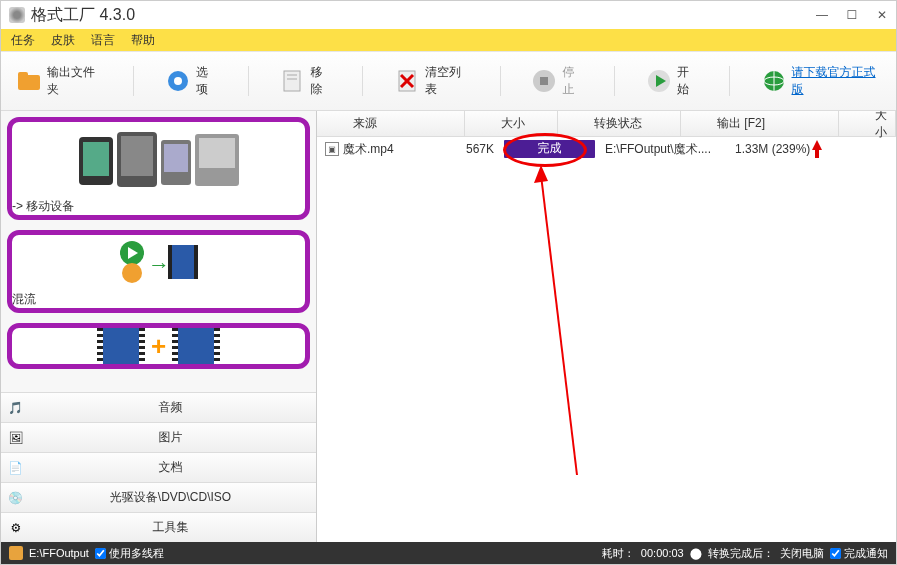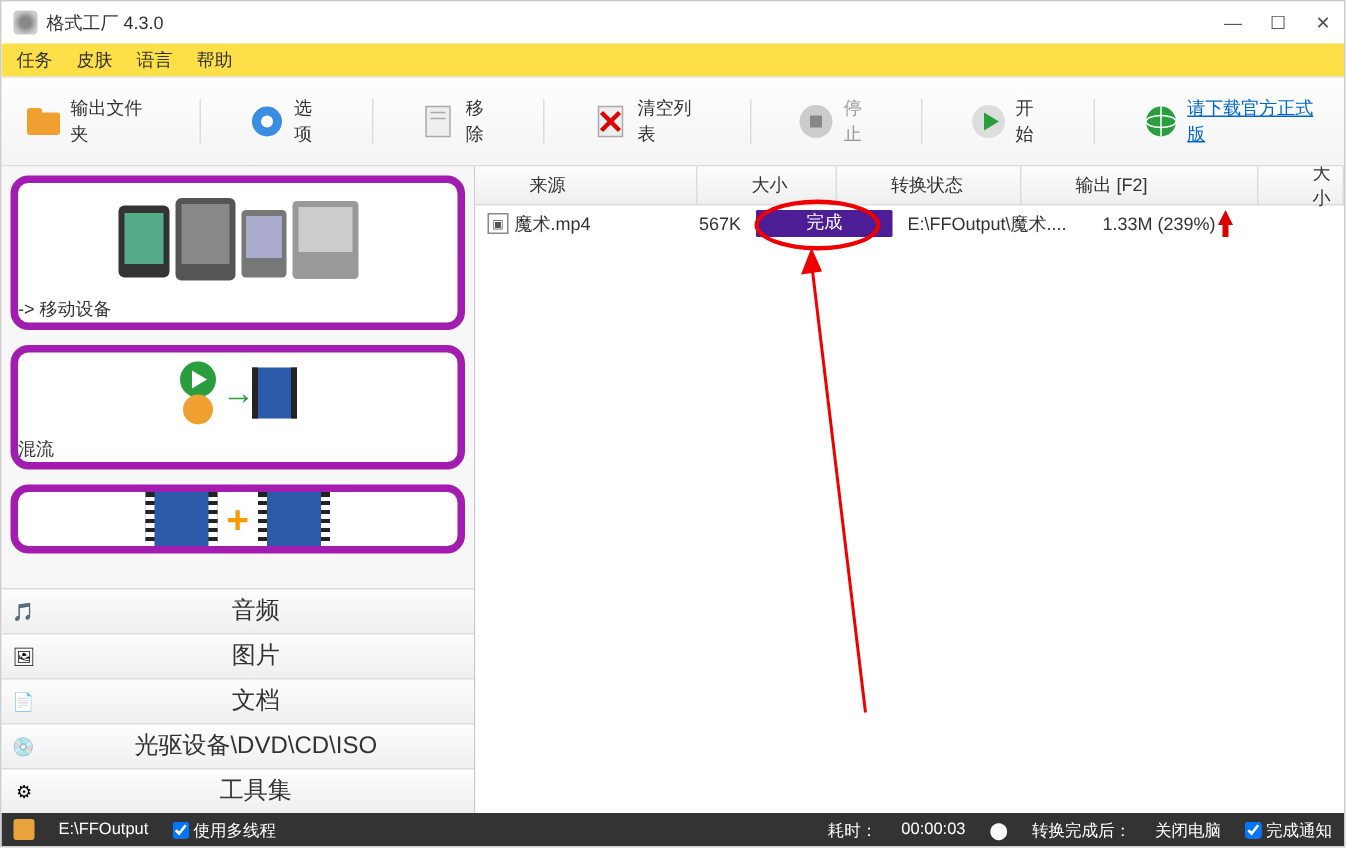--- a/index.html
+++ b/index.html
@@ -1,20 +1,20 @@
 <!DOCTYPE html>
 <html><head>
 <meta charset="utf-8">
 <style>
 * { margin: 0; padding: 0; box-sizing: border-box; font-family: "Microsoft YaHei", Arial, sans-serif; }
 body { width: 897px; height: 565px; background: #fff; border: 1px solid #ccc; display: flex; flex-direction: column; font-size: 12px; overflow: hidden; }
 
 .titlebar { height: 28px; display: flex; align-items: center; padding: 0 8px; background: #fff; }
 .titlebar .app-icon { width: 16px; height: 16px; margin-right: 6px; background: radial-gradient(circle,#888 30%,#ccc 70%); border-radius: 3px; }
-.titlebar .title { flex: 1; font-size: 12px; color: #333; }
+.titlebar .title { flex: 1; font-size: 16px; color: #333; }
 .titlebar .win-btns { display: flex; gap: 18px; }
 .titlebar .win-btn { width: 12px; height: 12px; display: flex; align-items: center; justify-content: center; cursor: pointer; color: #555; }
 
 .menubar { height: 22px; display: flex; align-items: center; padding: 0 10px; gap: 16px; background: #fde047; }
 .menubar .menu-item { font-size: 12px; color: #333; cursor: pointer; }
 
 .toolbar { height: 60px; display: flex; align-items: center; background: linear-gradient(#fefefe,#f4f4f4); border-top: 1px solid #e6e6e6; border-bottom: 1px solid #dcdcdc; padding: 0 8px; gap: 22px; }
 .tool-btn { display: flex; align-items: center; gap: 4px; padding: 4px 6px; cursor: pointer; font-size: 12px; color: #333; }
 .tool-icon { width: 28px; height: 28px; display: flex; align-items: center; justify-content: center; }
 .tool-sep { width: 1px; height: 30px; background: #ddd; margin: 0 2px; }
@@ -24,33 +24,33 @@
 .sidebar { width: 330px; border-right: 1px solid #ccc; display: flex; flex-direction: column; background: #fff; }
 .sidebar-hdr { height: 26px; display: flex; align-items: center; background: linear-gradient(#fdfdfd,#efefef); border-bottom: 1px solid #dcdcdc; padding: 0 6px; }
 .sidebar-hdr .si { width: 18px; height: 16px; margin-right: 6px; background: linear-gradient(#888,#555); border-radius: 2px; }
 .sidebar-hdr .lbl { flex: 1; text-align: center; font-size: 12px; color: #333; }
 .sidebar-scroll { flex: 1; overflow: hidden; padding: 6px; background: #f7f7f7; }
 .card { background: #fff; border: 5px solid #a21caf; border-radius: 12px; margin-bottom: 10px; padding: 0; }
 .card-img { display: flex; align-items: center; justify-content: center; gap: 6px; }
 .card-label { margin-top: 6px; font-size: 12px; color: #333; }
 .category-row { height: 30px; display: flex; align-items: center; background: linear-gradient(#fdfdfd,#efefef); border-top: 1px solid #dcdcdc; padding: 0 6px; cursor: pointer; }
 .category-row .ci { width: 18px; height: 18px; margin-right: 6px; display:flex;align-items:center;justify-content:center; }
-.category-row .cl { flex: 1; text-align: center; font-size: 16px; color: #333; }
+.category-row .cl { flex: 1; text-align: center; font-size: 12px; color: #333; }
 
 .main { flex: 1; display: flex; flex-direction: column; background: #fff; position: relative; }
 .thead { height: 26px; display: flex; background: linear-gradient(#fdfdfd,#efefef); border-bottom: 1px solid #dcdcdc; }
 .th { border-right: 1px solid #dcdcdc; padding: 0 8px; display: flex; align-items: center; font-size: 12px; color: #333; margin-left: 28px; }
 .tbody { flex: 1; position: relative; }
 .trow { height: 24px; display: flex; align-items: center; }
 .td { padding: 0 8px; font-size: 12px; color: #333; display: flex; align-items: center; }
 .td-icon { width: 14px; height: 14px; border: 1px solid #888; margin-right: 4px; display:inline-flex;align-items:center;justify-content:center;font-size:8px;color:#555; }
 .status-done { background: #4c1d95; color: #fff; text-align: center; justify-content: center; height: 18px; border-radius: 1px; width: 100%; }
 .col-src { width: 120px; } .col-size1 { width: 65px; } .col-status { width: 95px; } .col-out { width: 130px; } .col-size2 { flex: 1; }
 
-.statusbar { height: 22px; background: #333; color: #fff; display: flex; align-items: center; padding: 0 8px; font-size: 11px; gap: 16px; }
+.statusbar { height: 22px; background: #333; color: #fff; display: flex; align-items: center; padding: 0 8px; font-size: 11px; gap: 6px; }
 .statusbar .sb-icon { width: 14px; height: 14px; background: #e8a33d; border-radius: 2px; }
 .statusbar .chk { display: flex; align-items: center; gap: 3px; }
 .statusbar .chk input { width: 11px; height: 11px; }
 .statusbar .spacer { flex: 1; }
 
 .anno-circle { position: absolute; border: 3px solid #e00; border-radius: 50%; pointer-events: none; }
 .anno-arrow { position: absolute; pointer-events: none; }
 
 .film-icon { width: 48px; height: 36px; background: #2a5aa8; border-radius: 3px; position: relative; }
 .film-icon::before, .film-icon::after { content:''; position:absolute; top:0; bottom:0; width:6px; background: repeating-linear-gradient(#222 0 3px,#fff 3px 6px); }

